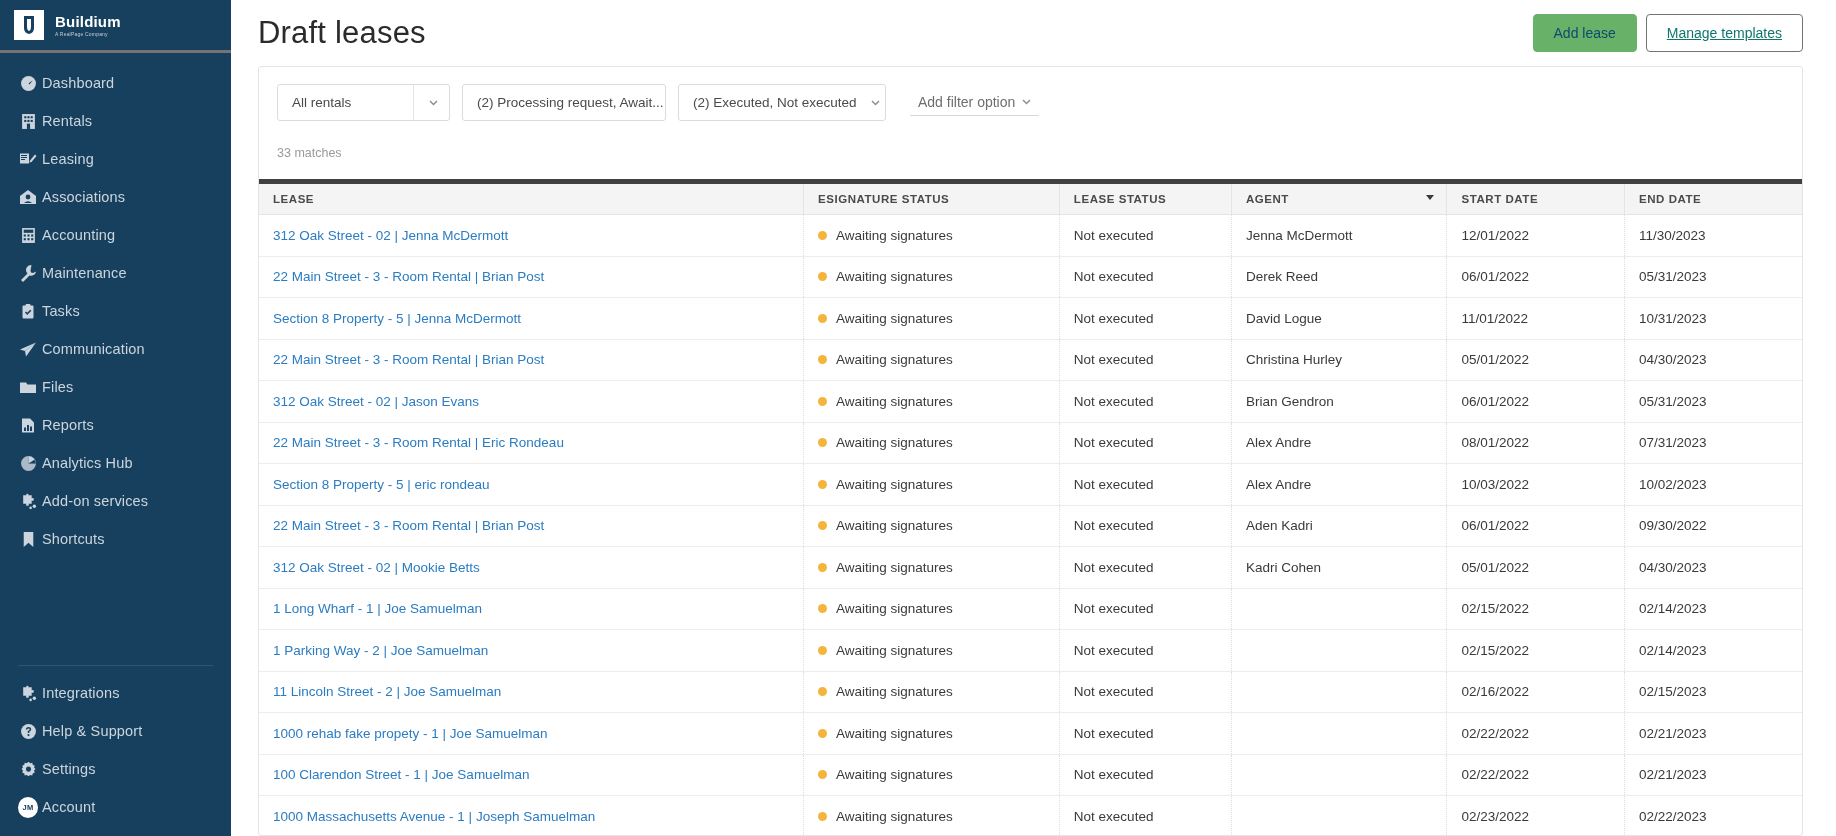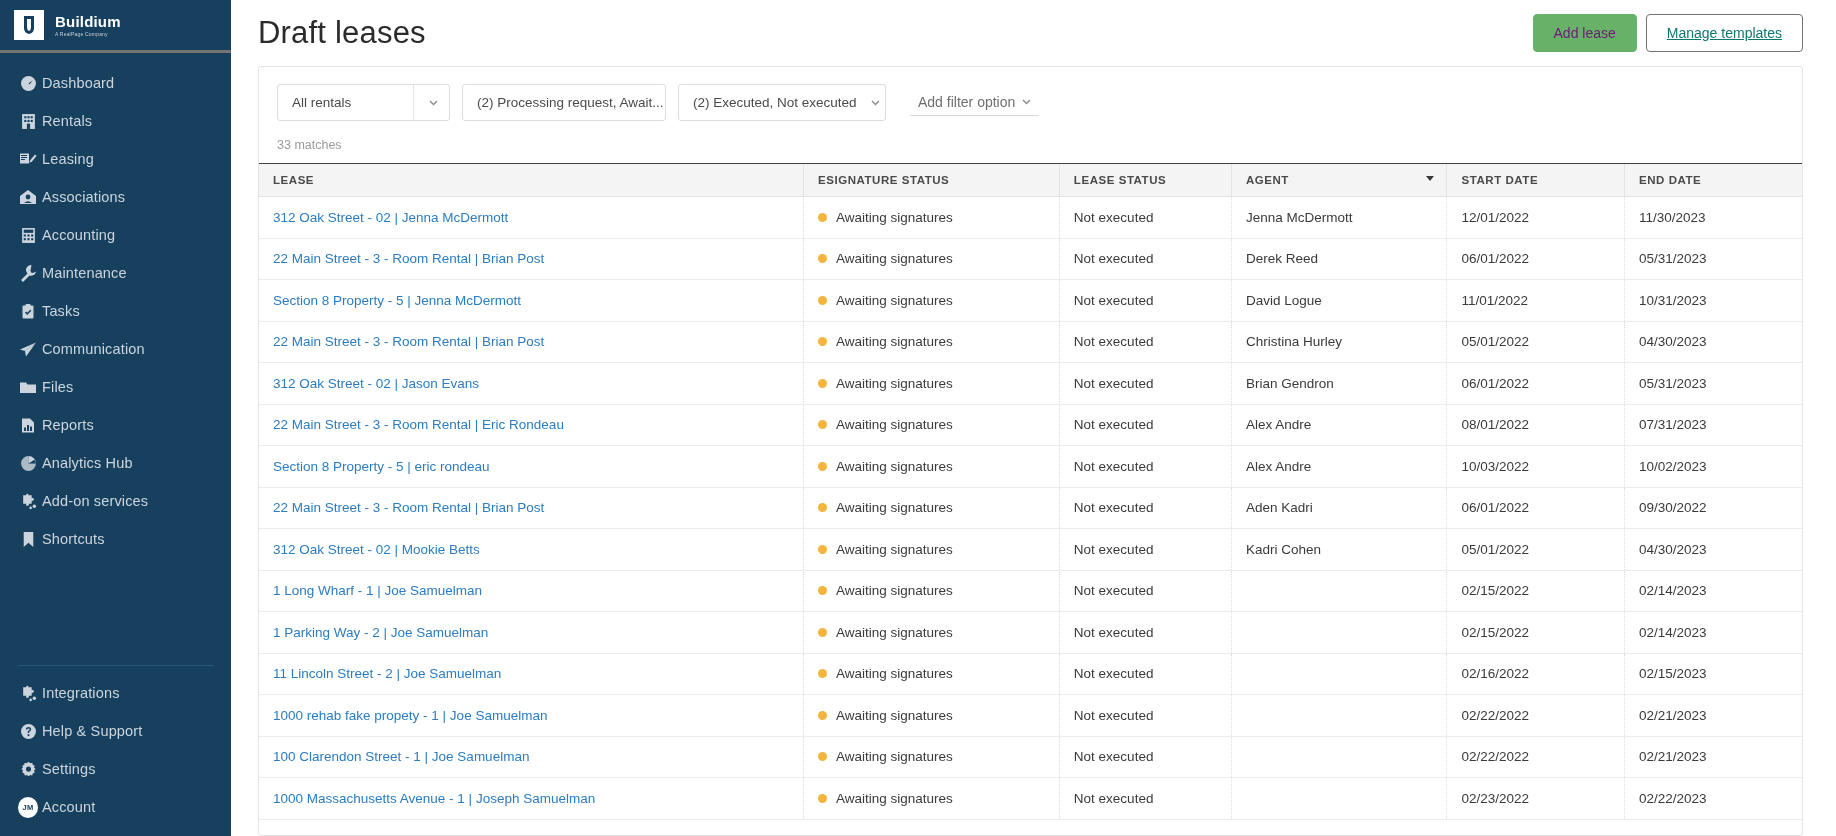--- a/index.html
+++ b/index.html
@@ -70,30 +70,31 @@
     font-size: 31px; color: #2b2b2b; font-weight: normal;
     letter-spacing: .2px;
   }
   .header-actions { margin-left: auto; display: flex; gap: 9px; align-items: center; }
   .btn {
     height: 38px; padding: 0 20px; border-radius: 4px;
     font-size: 14px; cursor: pointer; border: 1px solid transparent;
     display: flex; align-items: center; justify-content: center;
     white-space: nowrap; font-family: inherit;
   }
-  .btn-primary { background: #68b168; color: #701a75; border-color: #68b168; }
+  .btn-primary { background: #68b168; color: #0c4a6e; border-color: #68b168; }
   .btn-secondary { background: #ffffff; color: #0f766e; border: 1px solid #737373; text-decoration: underline; }
 
   .content { padding: 0 33px 0 27px; flex: 1; display: flex; flex-direction: column; min-height: 0; }
 
   .panel {
     border: 1px solid #e4e4e4; border-radius: 3px;
     background: #ffffff;
     display: flex; flex-direction: column; flex: 1; min-height: 0;
     overflow: hidden;
+    gap: 8px;
   }
 
   .filter-bar {
     display: flex; align-items: center; gap: 12px;
     padding: 17px 18px 17px 18px;
   }
   .select {
     height: 37px; border: 1px solid #dcdcdc; border-radius: 3px;
     background: #ffffff; display: flex; align-items: center;
     font-size: 13.5px; color: #4a4a4a; cursor: pointer;
@@ -123,21 +124,21 @@
 
   .matches-bar {
     padding: 0 18px 11px 18px;
     font-size: 12.5px; color: #9a9a9a;
   }
 
   .table-wrap { flex: 1; min-height: 0; overflow: hidden; }
   table { width: 100%; border-collapse: collapse; table-layout: fixed; }
   thead th {
     background: #f4f4f4;
-    border-top: 1px solid #404040;
+    border-top: 5px solid #404040;
     border-bottom: 1px solid #e4e4e4;
     height: 33px; text-align: left;
     font-size: 11.5px; font-weight: bold; color: #4a4a4a;
     letter-spacing: .55px; padding: 0 14px;
     position: relative; cursor: pointer;
     white-space: nowrap;
   }
   thead th + th { border-left: 1px solid #e4e4e4; }
   th .sort-caret {
     position: absolute; right: 12px; top: 50%;

